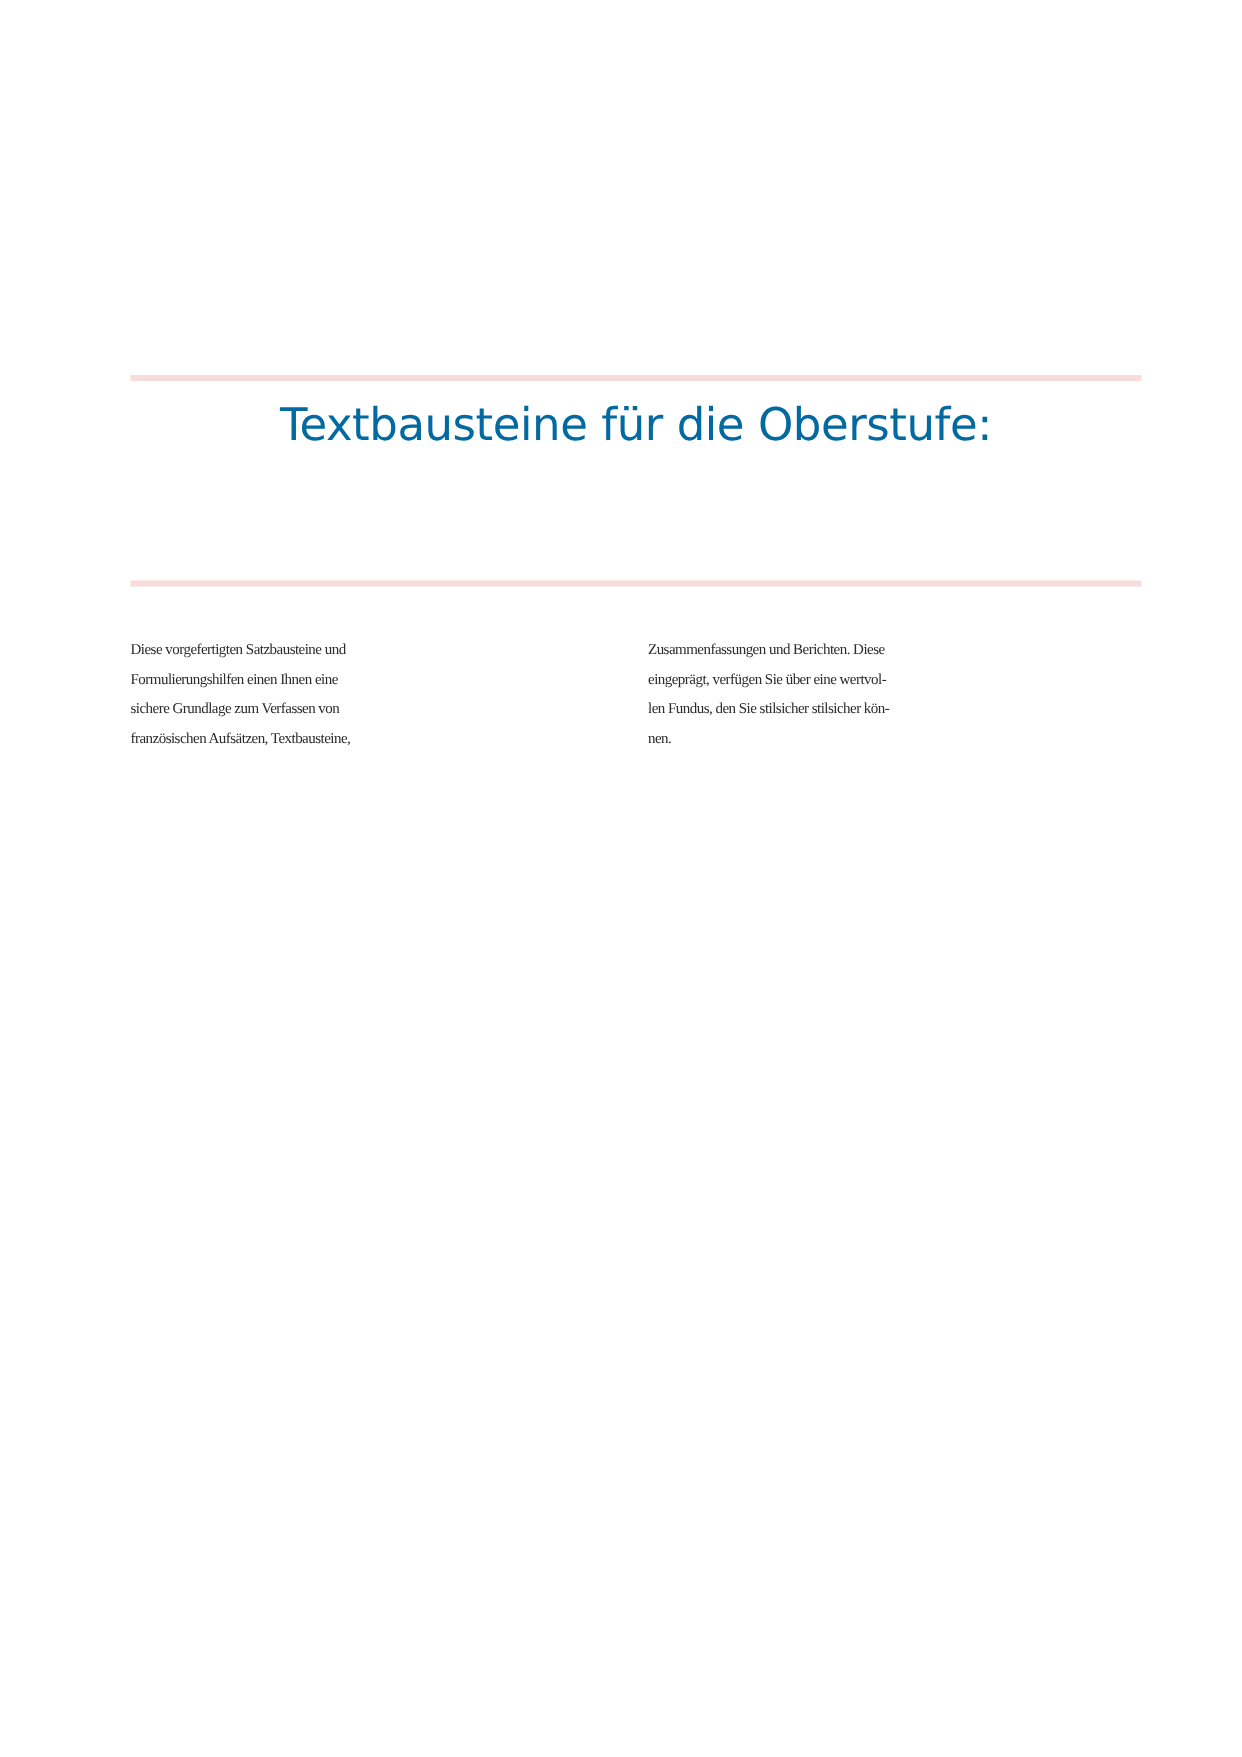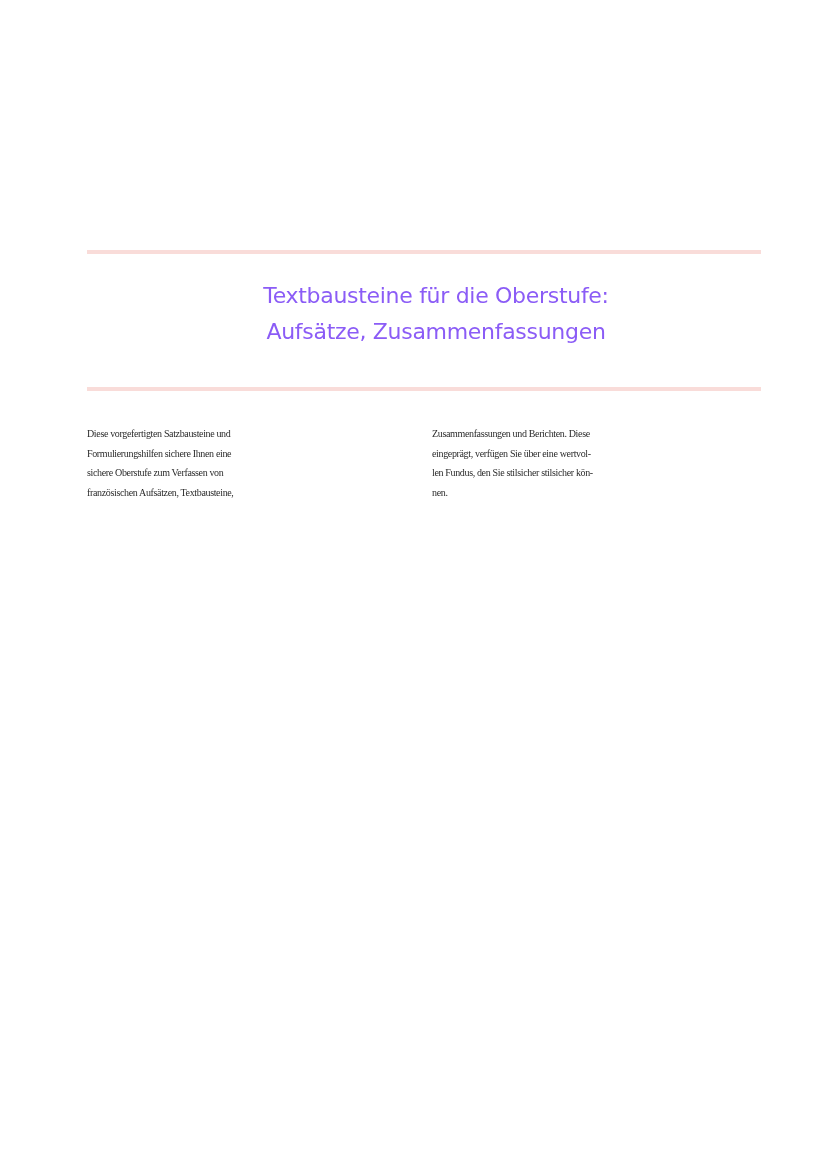--- a/index.html
+++ b/index.html
@@ -1,42 +1,41 @@
 <!DOCTYPE html>
 <html><head>
 <meta charset="utf-8">
 <style>
   html, body { margin:0; padding:0; background:#ffffff; }
   body { width:828px; height:1171px; position:relative; overflow:hidden; font-family:"Liberation Sans", sans-serif; }
   .rule { position:absolute; left:87px; width:674px; height:4px; background:#f9dcd9; }
   .rule.top { top:250px; }
   .rule.bottom { top:387px; }
-  .title { position:absolute; left:87px; width:674px; top:266px; text-align:center; color:#8b5cf6; font-family:"DejaVu Sans", sans-serif; font-weight:normal; font-size:22px; line-height:36px; margin:12px; letter-spacing:-0.3px; }
+  .title { position:absolute; left:87px; width:674px; top:266px; text-align:center; color:#0369a1; font-family:"DejaVu Sans", sans-serif; font-weight:normal; font-size:30px; line-height:36px; margin:0; letter-spacing:-0.3px; }
   .title span { display:block; }
   .col { position:absolute; top:424px; width:320px; font-size:10px; line-height:19.5px; color:#2b2b2b; font-family:Liberation Serif, serif; letter-spacing:-0.35px; }
   .col span { display:block; white-space:nowrap; }
   .col.left { left:87px; }
   .col.right { left:432px; }
 </style>
 </head>
 <body>
 
 <div class="rule top"></div>
 
 <h1 class="title">
   <span>Textbausteine für die Oberstufe:</span>
-  <span>Aufsätze, Zusammenfassungen</span>
 </h1>
 
 <div class="rule bottom"></div>
 
 <div class="col left">
   <span>Diese vorgefertigten Satzbausteine und</span>
-  <span>Formulierungshilfen sichere Ihnen eine</span>
-  <span>sichere Oberstufe zum Verfassen von</span>
+  <span>Formulierungshilfen einen Ihnen eine</span>
+  <span>sichere Grundlage zum Verfassen von</span>
   <span>französischen Aufsätzen, Textbausteine,</span>
 </div>
 
 <div class="col right">
   <span>Zusammenfassungen und Berichten. Diese</span>
   <span>eingeprägt, verfügen Sie über eine wertvol-</span>
   <span>len Fundus, den Sie stilsicher stilsicher kön-</span>
   <span>nen.</span>
 </div>
 

